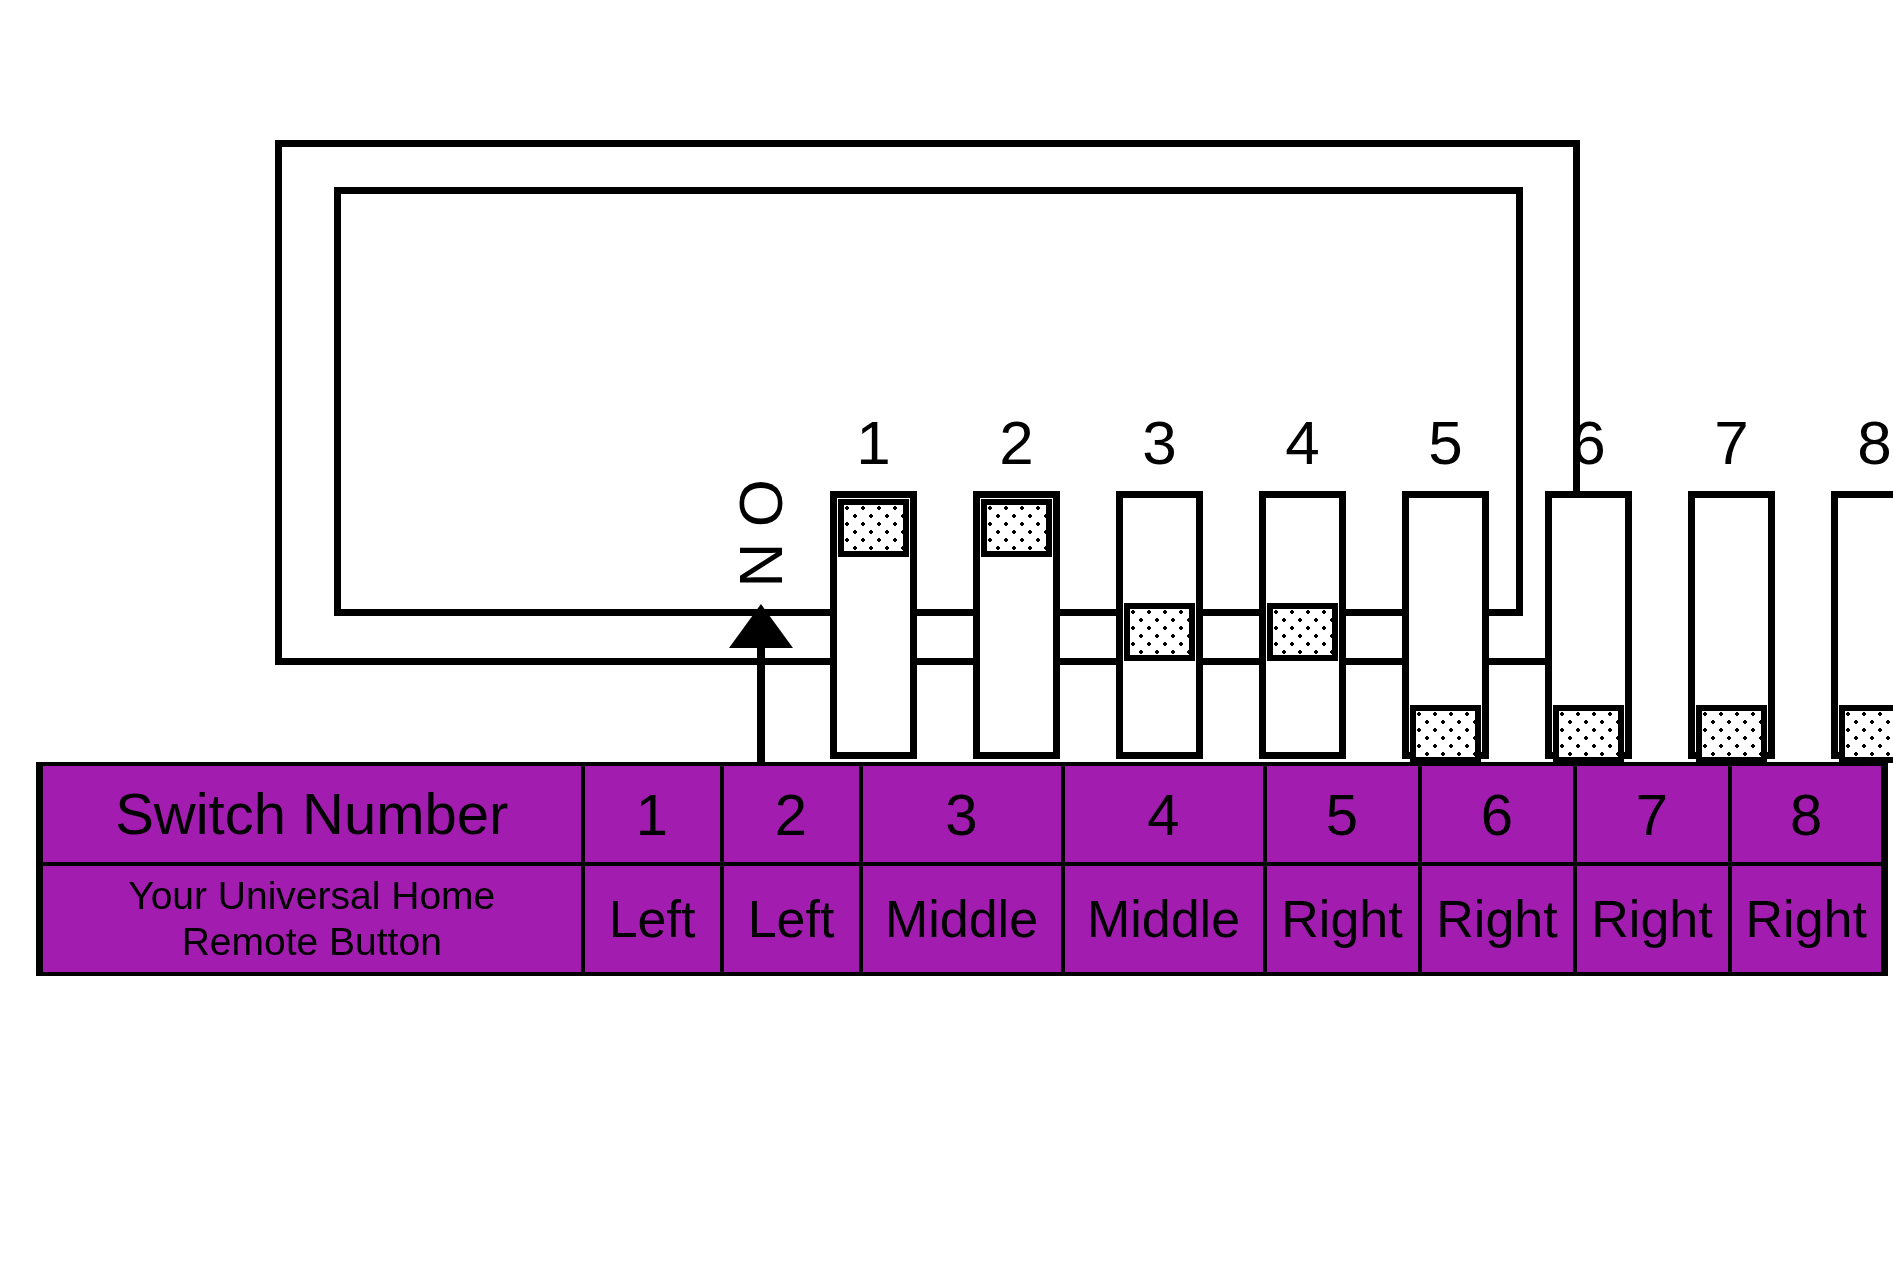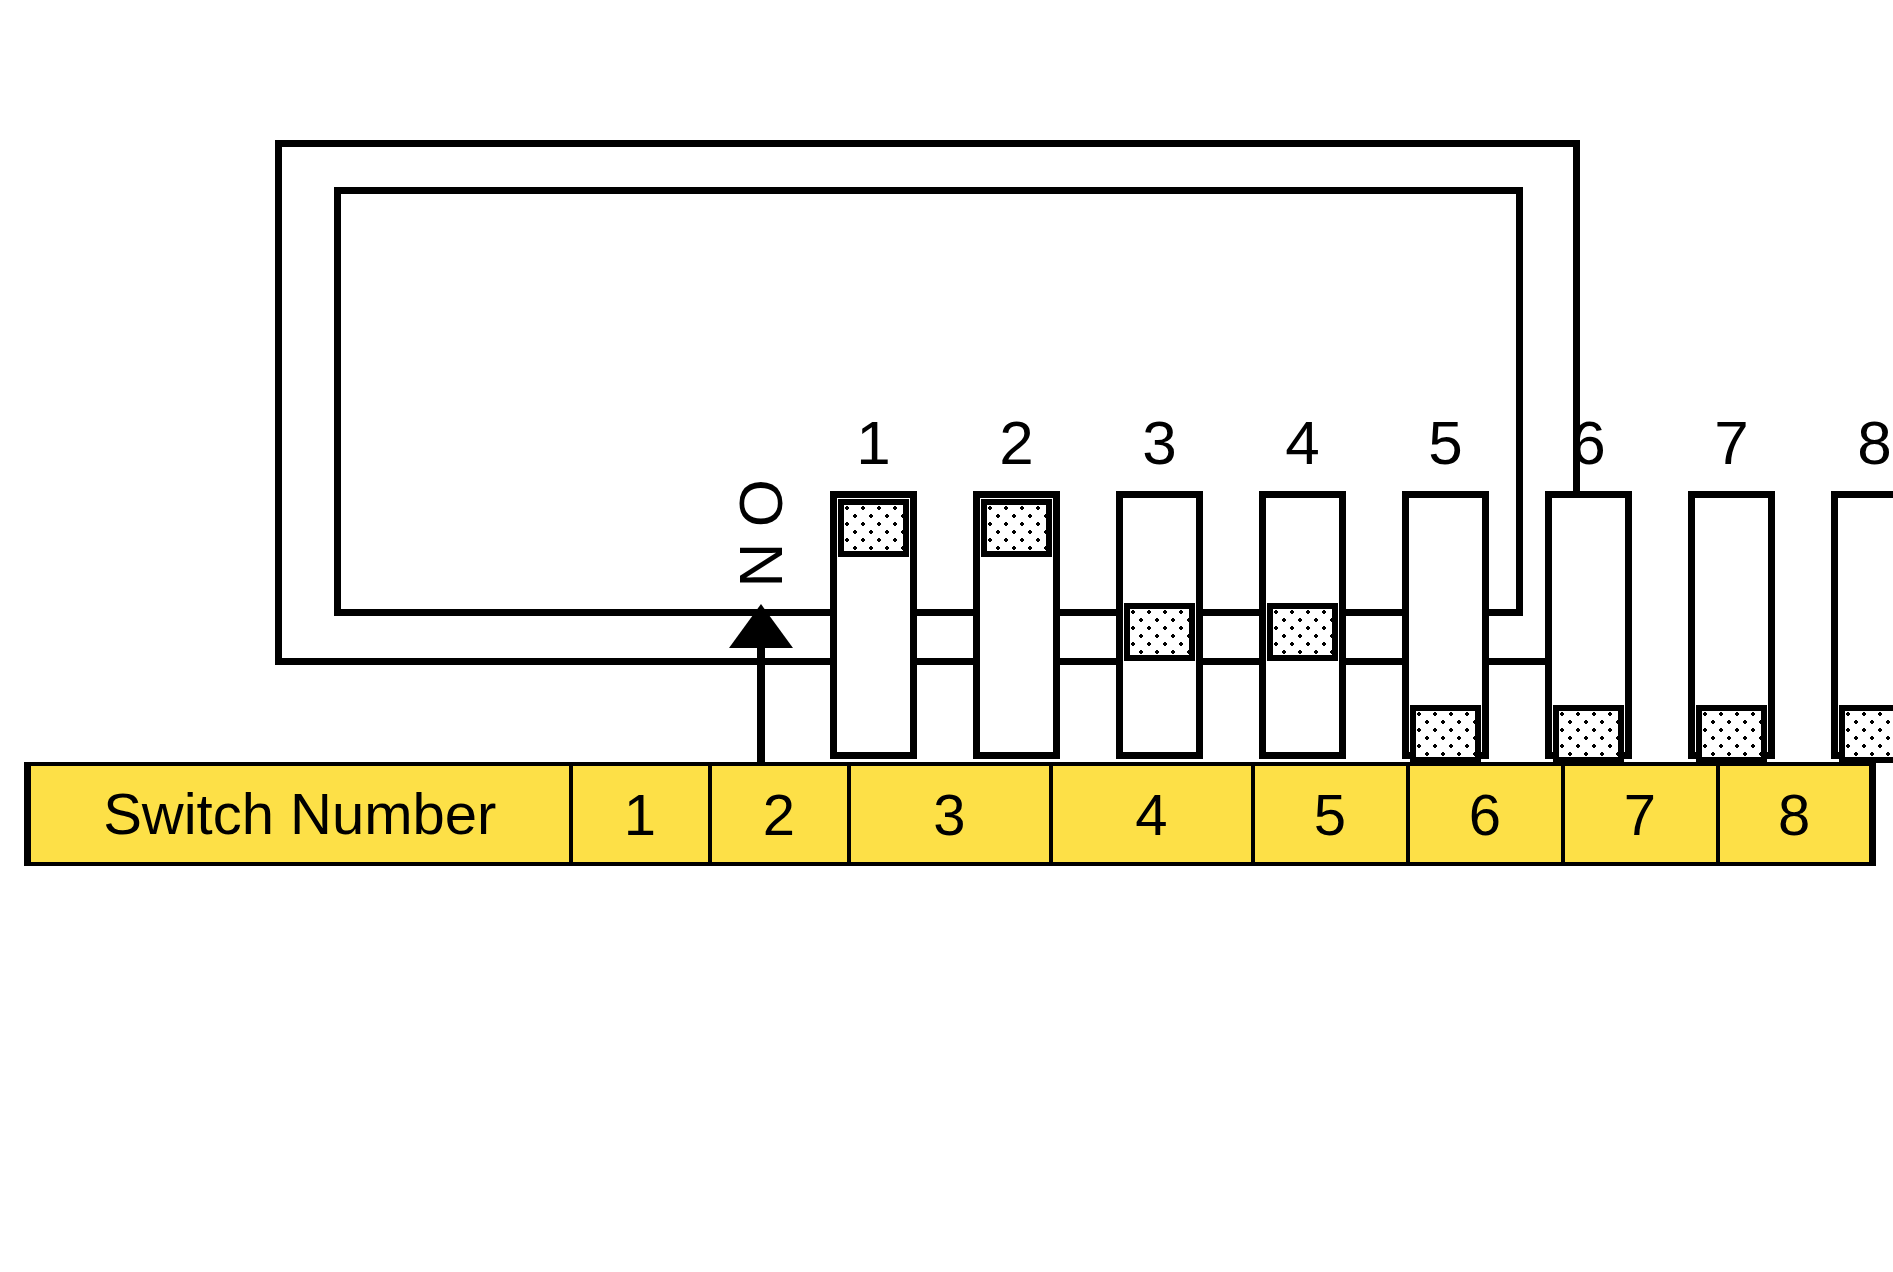--- a/index.html
+++ b/index.html
@@ -103,26 +103,26 @@
     background-size: 16px 16px, 16px 16px;
     background-position: 0 0, 0 0;
   }
   .slider-on      { top: 1px; }
   .slider-neutral { top: 105px; }
   .slider-off     { top: 207px; }
 
   
   #settings-table {
     position: absolute;
-    left: 24px;
+    left: 36px;
     top: 762px;
     width: 1845px;
     border-collapse: collapse;
     table-layout: fixed;
-    background: #fde047;
+    background: #a21caf;
   }
   #settings-table td, #settings-table th {
     border: 4px solid #000;
     padding: 0;
     text-align: center;
     vertical-align: middle;
     font-family: "Liberation Sans", sans-serif;
     font-weight: 400;
   }
   #settings-table .outer-left  { border-left-width: 7px; }
@@ -229,14 +229,28 @@
       <td class="num-cell">2</td>
       <td class="num-cell">3</td>
       <td class="num-cell">4</td>
       <td class="num-cell">5</td>
       <td class="num-cell">6</td>
       <td class="num-cell">7</td>
       <td class="num-cell outer-right">8</td>
     </tr>
 
 
+    <tr class="row-bottom">
+      <td class="label-cell-small outer-left">
+        <div>Your Universal Home</div>
+        <div>Remote Button</div>
+      </td>
+      <td class="btn-cell">Left</td>
+      <td class="btn-cell">Left</td>
+      <td class="btn-cell">Middle</td>
+      <td class="btn-cell">Middle</td>
+      <td class="btn-cell">Right</td>
+      <td class="btn-cell">Right</td>
+      <td class="btn-cell">Right</td>
+      <td class="btn-cell outer-right">Right</td>
+    </tr>
   </tbody>
 </table>
 
 </body></html>

